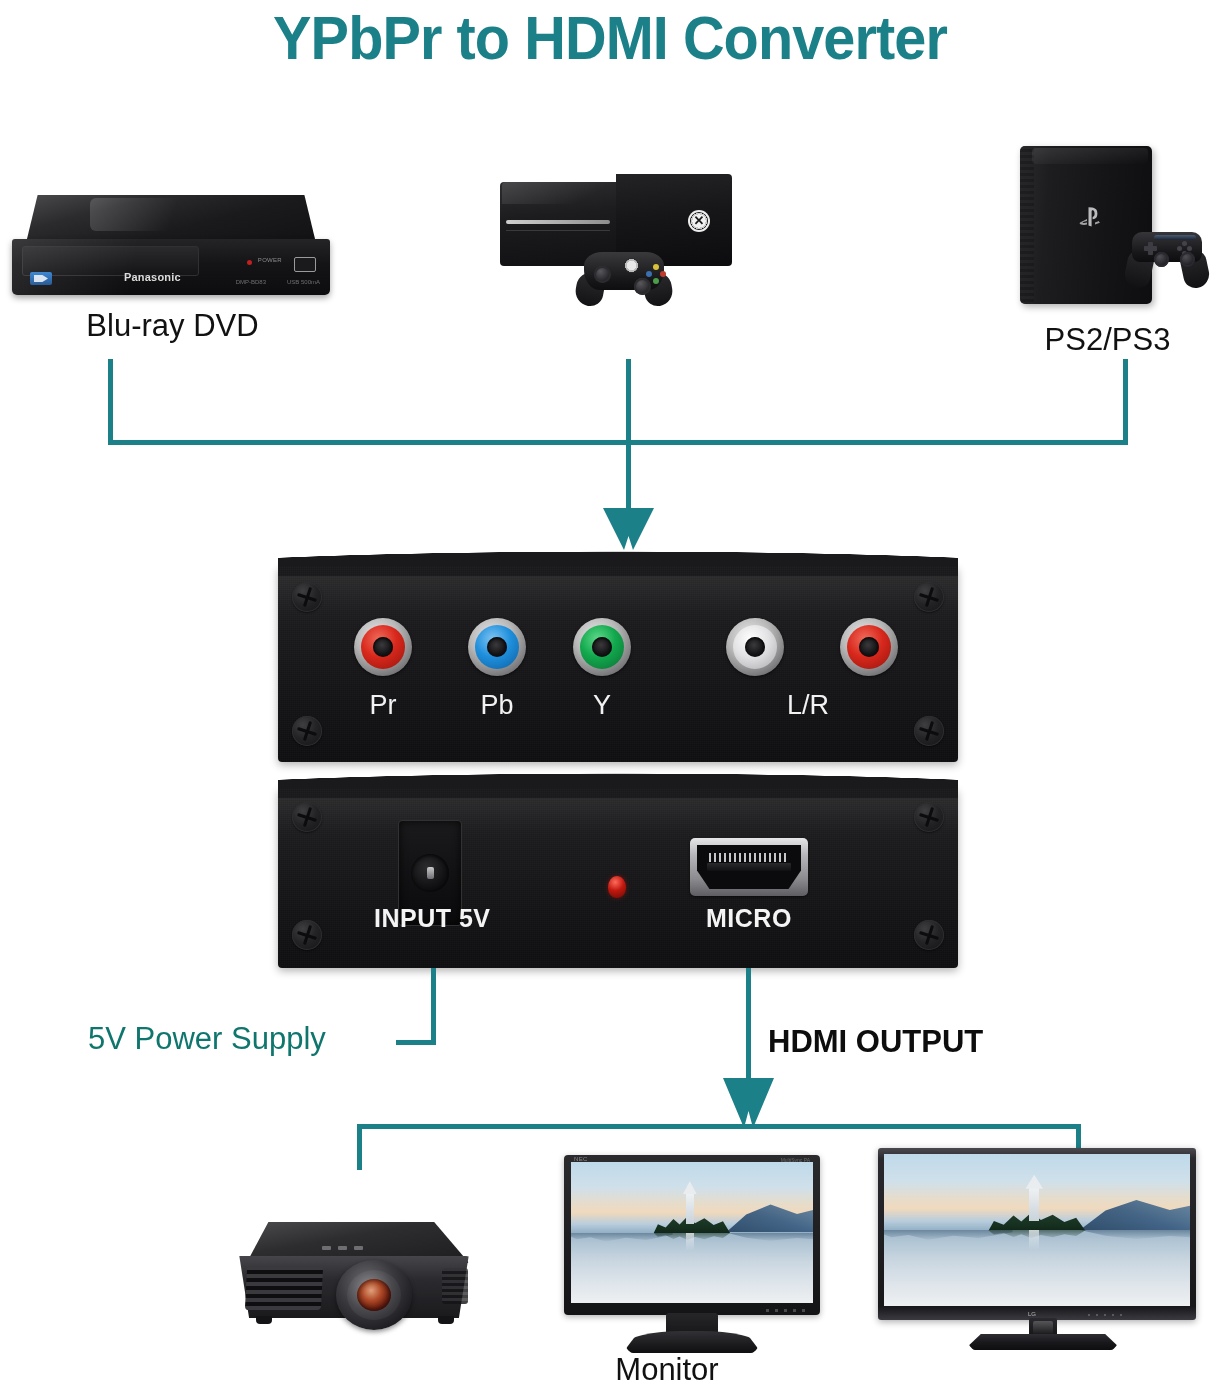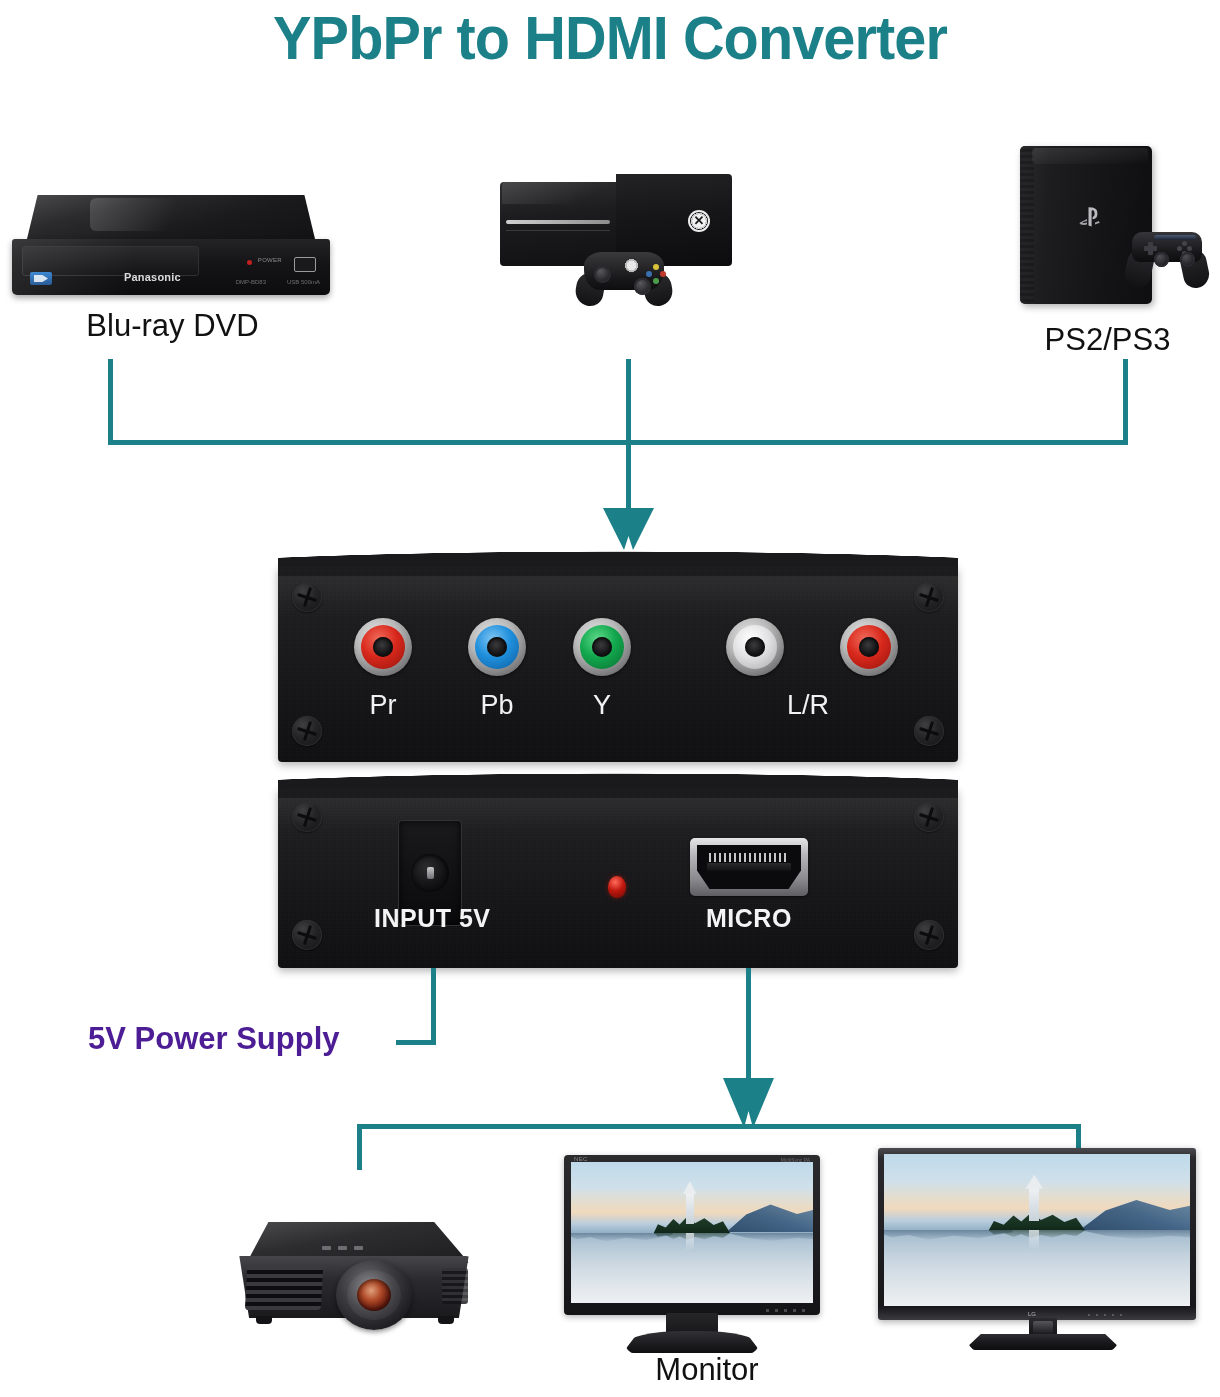--- a/index.html
+++ b/index.html
@@ -48,22 +48,22 @@
   
   .callout-bold {
     font-size: 31px;
     font-weight: bold;
     color: #0d0d0d;
     white-space: nowrap;
     letter-spacing: 0px;
   }
   .callout-plain {
     font-size: 31px;
-    font-weight: bold;
-    color: #4c1d95;
+    font-weight: normal;
+    color: #0f766e;
     white-space: nowrap;
   }
 
   
   .line-v, .line-h { background: #1c8089; }
 
   
   .bd-wrap { left: 8px; top: 195px; width: 326px; height: 110px; }
   .bd-top {
     position: absolute; left: 18px; top: 0; width: 290px; height: 48px;
@@ -704,20 +704,21 @@
   <div class="abs line-v" style="left:431px; top:968px; width:5px; height:76px;"></div>
   <div class="abs line-h" style="left:396px; top:1040px; width:40px; height:5px;"></div>
   <div class="abs callout-plain" style="left:88px; top:1021px;">5V Power Supply</div>
 
   <div class="abs line-v" style="left:746px; top:968px; width:5px; height:112px;"></div>
   <div class="abs" style="left:723px; top:1078px; width:51px; height:50px;">
     <svg width="51" height="50" viewBox="0 0 51 50" aria-hidden="true">
       <path d="M0 0 L51 0 L30 50 L25.5 33 L21 50 Z" fill="#1c8089"></path>
     </svg>
   </div>
+  <div class="abs callout-bold" style="left:768px; top:1024px;">HDMI OUTPUT</div>
 
   <div class="abs line-h" style="left:357px; top:1124px; width:724px; height:5px;"></div>
   <div class="abs line-v" style="left:357px; top:1124px; width:5px; height:46px;"></div>
   <div class="abs line-v" style="left:1076px; top:1124px; width:5px; height:46px;"></div>
 
   <div class="abs pj-wrap">
     <div class="pj-top"></div>
     <div class="pj-body"></div>
     <div class="pj-vent"></div>
     <div class="pj-vent-r"></div>
@@ -749,21 +750,21 @@
             <div class="water-refl-island"></div>
             <div class="water-refl-tower"></div>
           </div>
         </div>
       </div>
       <div class="mon-osd"></div>
     </div>
     <div class="mon-neck"></div>
     <div class="mon-base"></div>
   </div>
-  <div class="abs caption" style="left:562px; top:1352px; width:290px;">Monitor</div>
+  <div class="abs caption" style="left:522px; top:1352px; width:290px;">Monitor</div>
 
   <div class="abs tv-wrap">
     <div class="tv-bezel">
       <div class="tv-screen">
         <div class="screen-img">
           <div class="mnt-left"></div>
           <div class="mnt-right"></div>
           <div class="island"></div>
           <div class="tower"></div>
           <div class="water">

